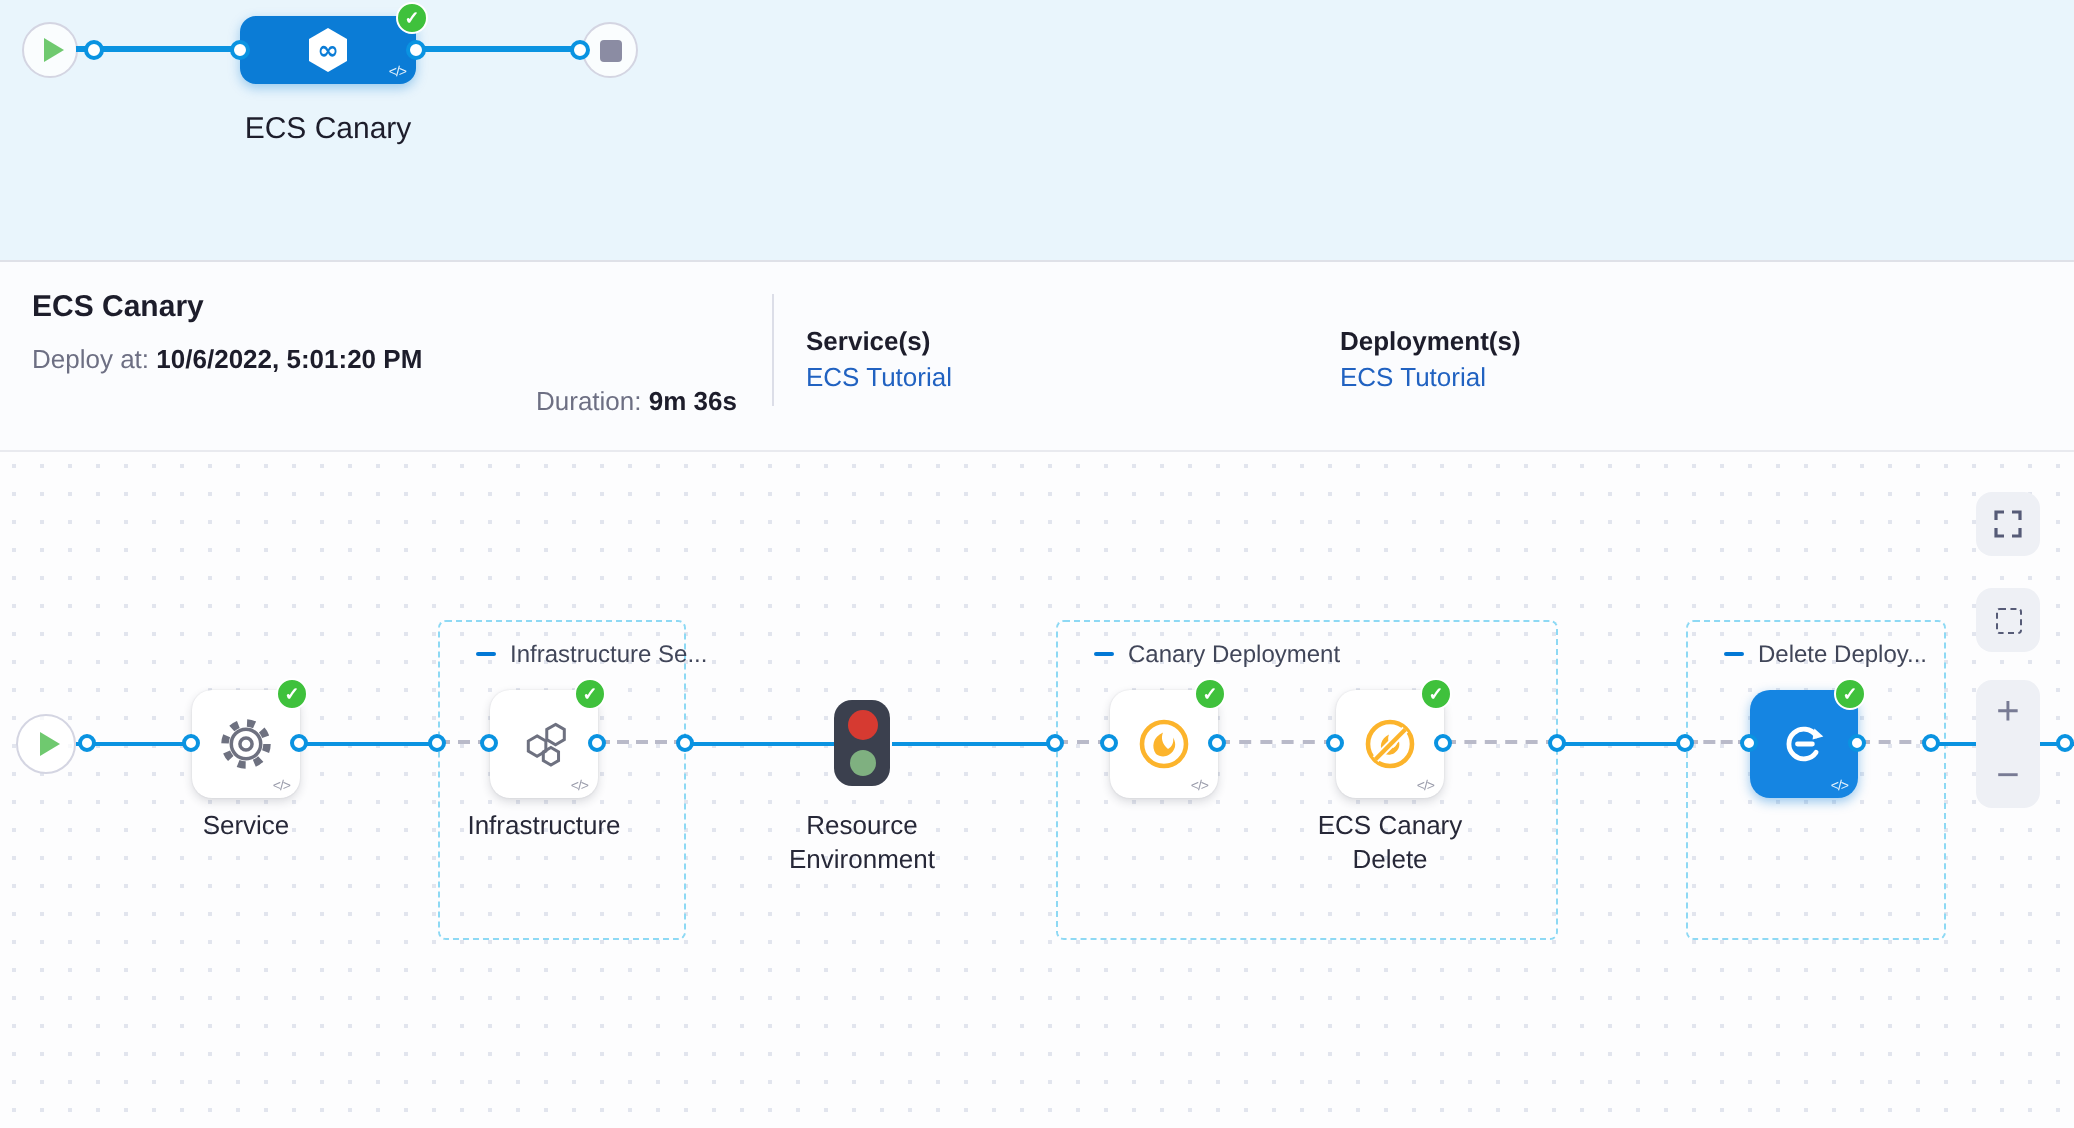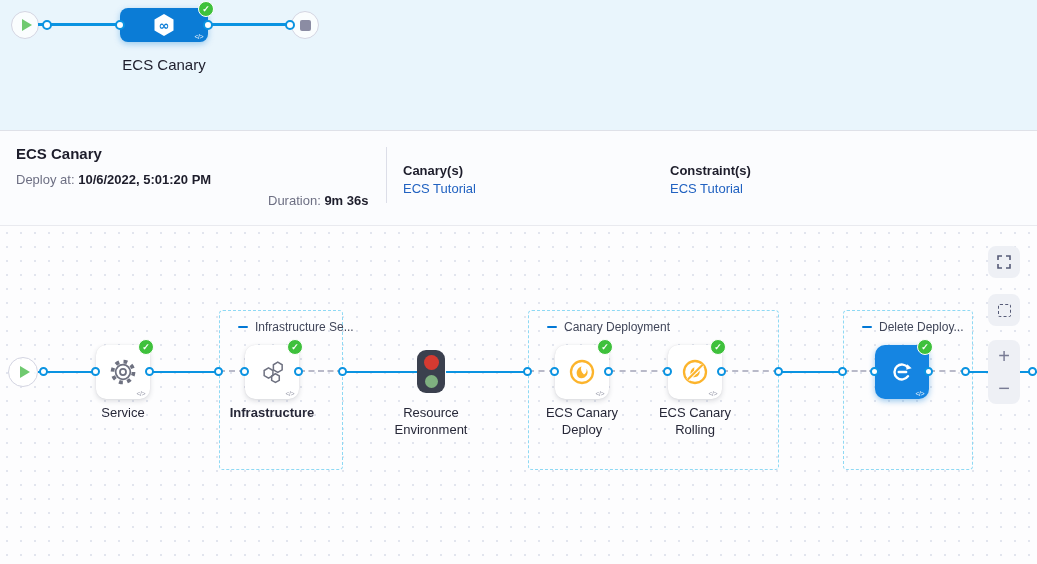--- a/index.html
+++ b/index.html
@@ -105,23 +105,23 @@
     <div class="sum-title">ECS Canary</div>
     <div class="meta" style="left:16px;">
       <span>Deploy at:</span>
       <b>10/6/2022, 5:01:20 PM</b>
     </div>
     <div class="meta" style="left:268px;margin-top:21px;">
       <span>Duration:</span>
       <b>9m 36s</b>
     </div>
     <div class="v-divider"></div>
-    <div class="kv-label" style="left:403px;">Canary(s)</div>
+    <div class="kv-label" style="left:403px;">Service(s)</div>
     <a class="kv-link" style="left:403px;">ECS Tutorial</a>
-    <div class="kv-label" style="left:670px;">Constraint(s)</div>
+    <div class="kv-label" style="left:670px;">Deployment(s)</div>
     <a class="kv-link" style="left:670px;">ECS Tutorial</a>
   </section>
 
   <section class="graph" id="graph">
 
     <div class="group" style="left:219px;width:124px;">
       <div class="group-label">
         <span class="minus-ic"></span>
         <span>Infrastructure Se...</span>
       </div>
@@ -193,24 +193,23 @@
       <span class="code-badge on-blue">&lt;/&gt;</span>
     </div>
 
     <span class="check" style="left:138px;top:113px;">✓</span>
     <span class="check" style="left:287px;top:113px;">✓</span>
     <span class="check" style="left:597px;top:113px;">✓</span>
     <span class="check" style="left:710px;top:113px;">✓</span>
     <span class="check" style="left:917px;top:113px;">✓</span>
 
     <div class="node-label" style="left:68px;width:110px;">Service</div>
-    <div class="node-label" style="left:217px;width:110px;font-weight:bold;">Infrastructure</div>
+    <div class="node-label" style="left:217px;width:110px;">Infrastructure</div>
     <div class="node-label" style="left:386px;width:90px;">Resource Environment</div>
-    <div class="node-label" style="left:537px;width:90px;">ECS Canary Deploy</div>
-    <div class="node-label" style="left:650px;width:90px;">ECS Canary Rolling</div>
+    <div class="node-label" style="left:650px;width:90px;">ECS Canary Delete</div>
 
     <div class="ctrl ctrl-expand">
       <svg width="14" height="14" viewBox="0 0 14 14" fill="none">
         <path d="M1 5 V1 H5 M9 1 H13 V5 M13 9 V13 H9 M5 13 H1 V9" stroke="#565b77" stroke-width="1.6"></path>
       </svg>
     </div>
     <div class="ctrl ctrl-marquee">
       <span class="marquee-sq"></span>
     </div>
     <div class="ctrl ctrl-zoom">

